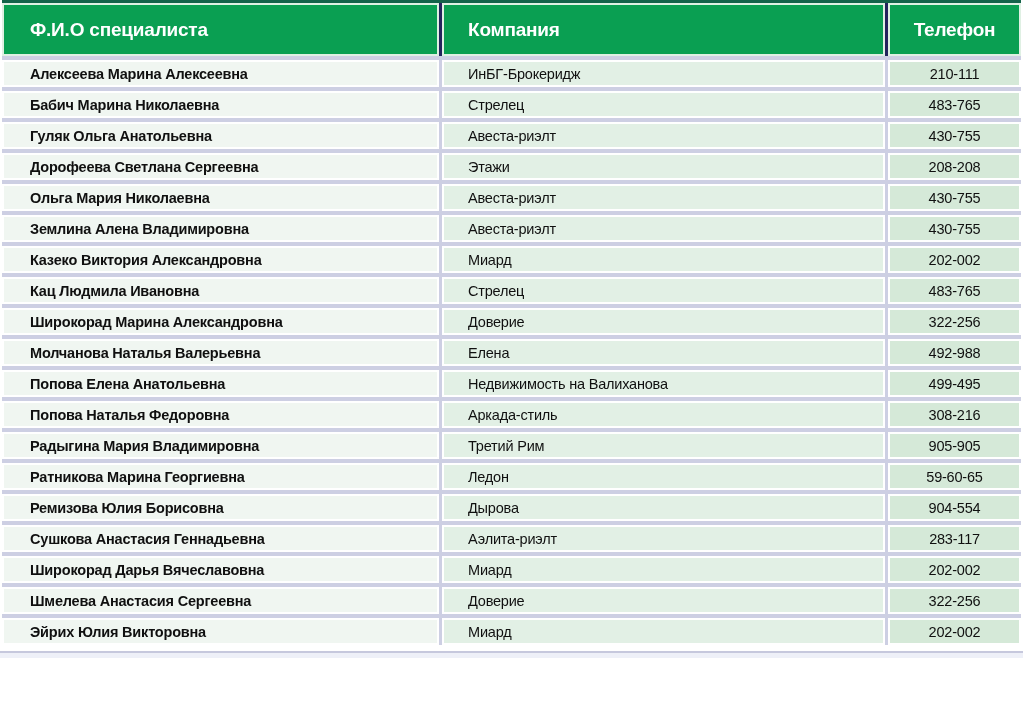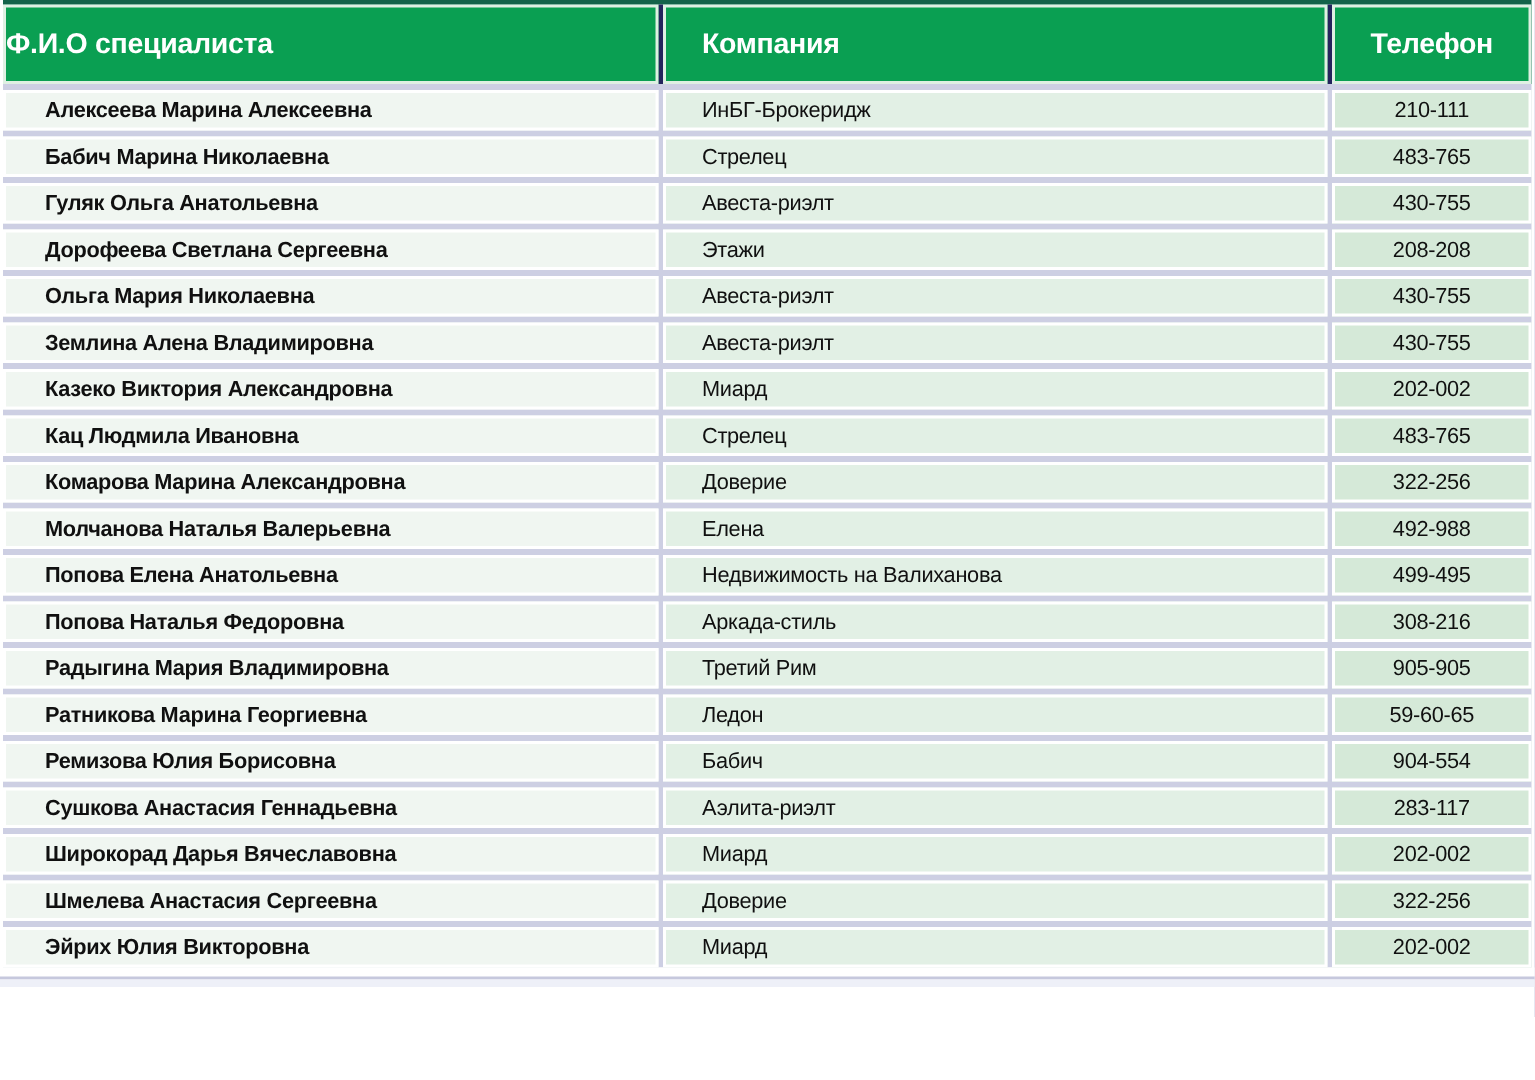--- a/index.html
+++ b/index.html
@@ -35,21 +35,21 @@
     height:49px;
     border:2px solid var(--header-border);
     background:var(--header-bg);
     color:#ffffff;
     font-size:19px;
     font-weight:bold;
     letter-spacing:-0.2px;
     display:flex;align-items:center;
     white-space:nowrap;overflow:hidden;
   }
-  .hcell.c1{}
+  .hcell.c1{padding-left:26px;}
   .hcell.c2{padding-left:24px;text-align:right;}
   .hcell.c3{justify-content:center;}
   .body-rows{
     margin:0 2px;
     background:var(--gap);
     display:grid;
     row-gap:4px;
     padding-top:4px;
   }
   .row{
@@ -129,21 +129,21 @@
     <div class="cell phone">202-002</div>
   </div>
 
   <div class="row">
     <div class="cell name">Кац Людмила Ивановна</div>
     <div class="cell company">Стрелец</div>
     <div class="cell phone">483-765</div>
   </div>
 
   <div class="row">
-    <div class="cell name">Комарова Марина Александровна</div>
+    <div class="cell name">Широкорад Марина Александровна</div>
     <div class="cell company">Доверие</div>
     <div class="cell phone">322-256</div>
   </div>
 
   <div class="row">
     <div class="cell name">Молчанова Наталья Валерьевна</div>
     <div class="cell company">Елена</div>
     <div class="cell phone">492-988</div>
   </div>
 
@@ -168,21 +168,21 @@
   </div>
 
   <div class="row">
     <div class="cell name">Ратникова Марина Георгиевна</div>
     <div class="cell company">Ледон</div>
     <div class="cell phone">59-60-65</div>
   </div>
 
   <div class="row">
     <div class="cell name">Ремизова Юлия Борисовна</div>
-    <div class="cell company">Бабич</div>
+    <div class="cell company">Дырова</div>
     <div class="cell phone">904-554</div>
   </div>
 
   <div class="row">
     <div class="cell name">Сушкова Анастасия Геннадьевна</div>
     <div class="cell company">Аэлита-риэлт</div>
     <div class="cell phone">283-117</div>
   </div>
 
   <div class="row">

